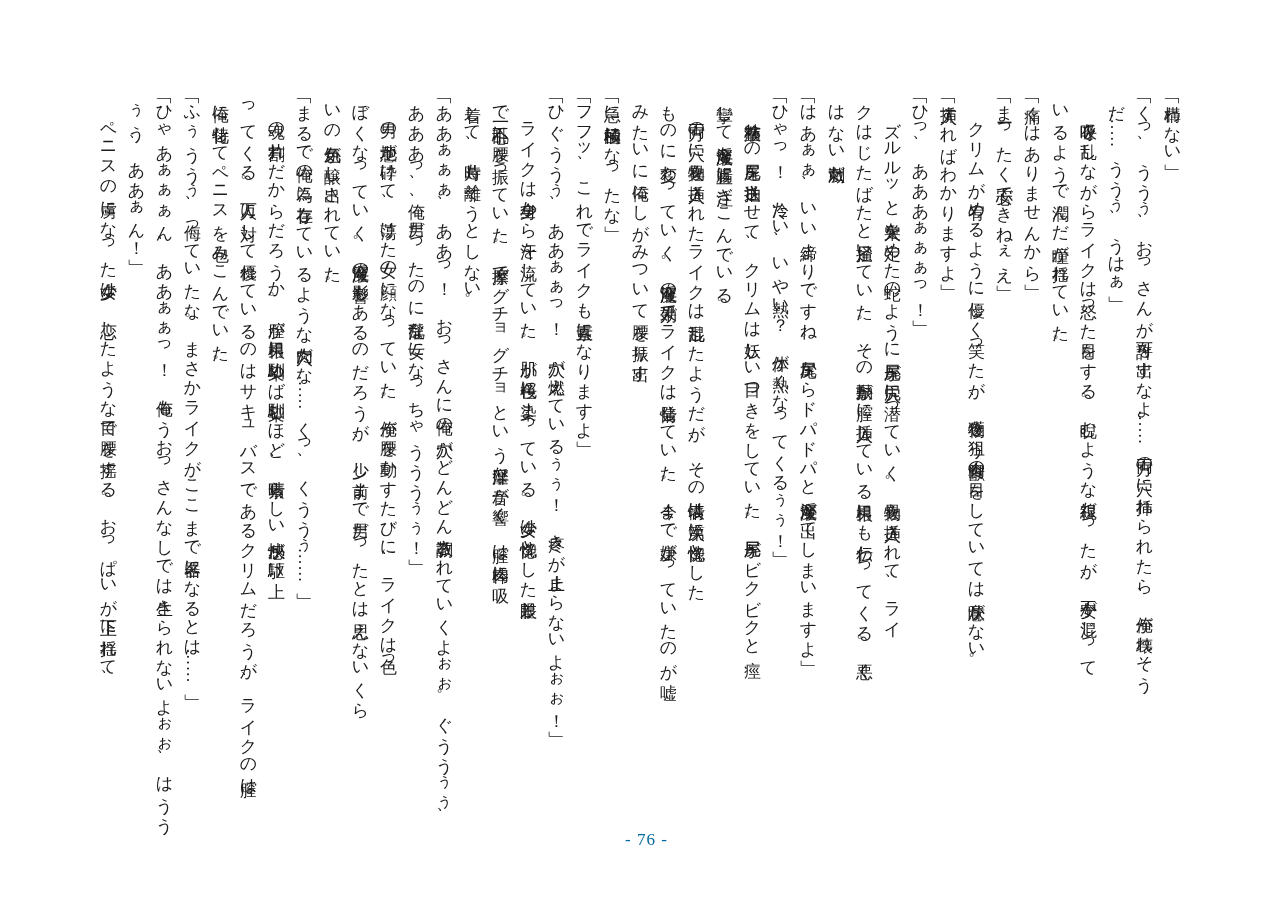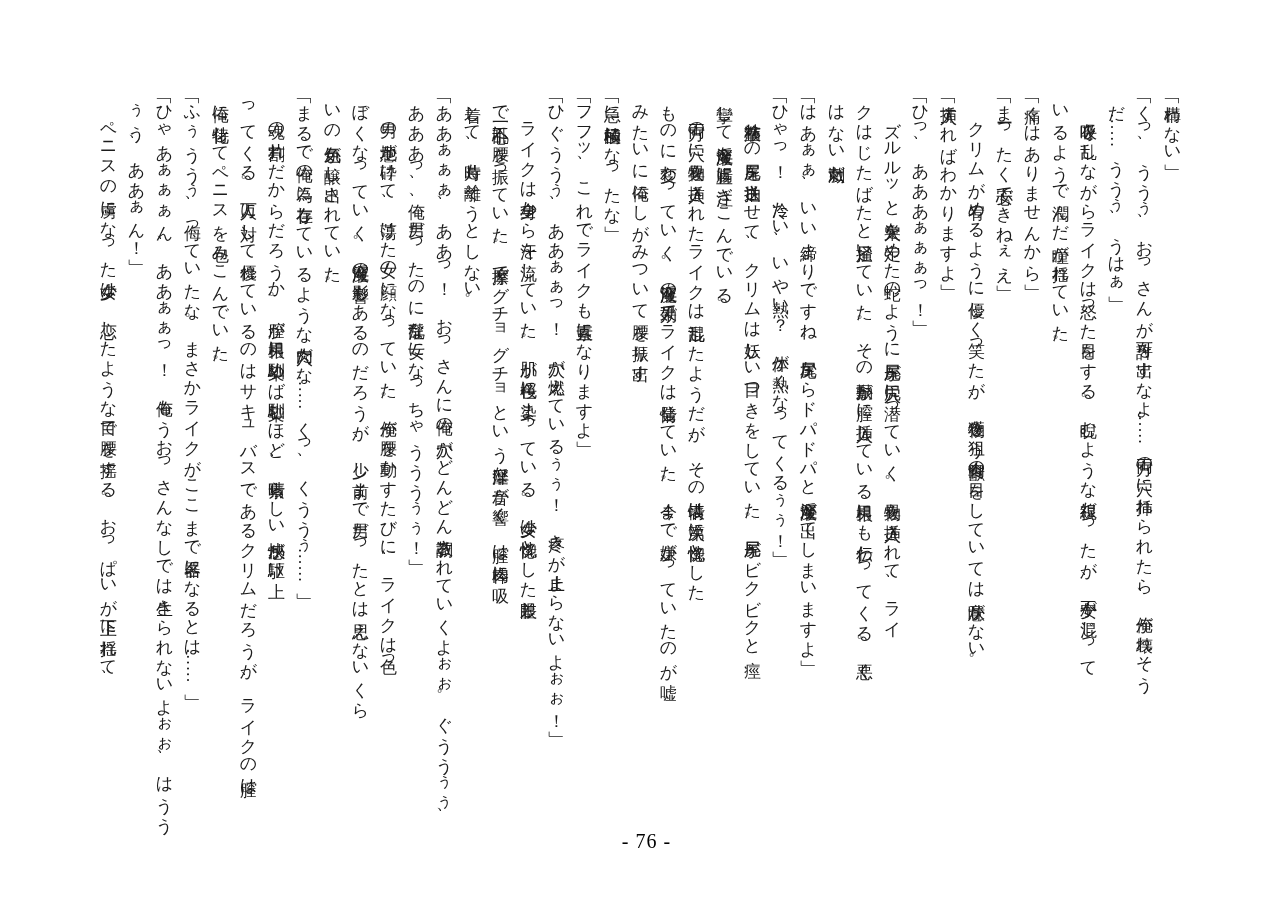--- a/index.html
+++ b/index.html
@@ -32,23 +32,23 @@
   }
   .tline.indent {
     text-indent: 1em;
   }
   .page-number {
     position: absolute;
     left: 13px;
     right: 0;
     top: 830px;
     text-align: center;
-    font-size: 20px;
+    font-size: 17px;
     letter-spacing: 1px;
-    color: #000000;
+    color: #0369a1;
   }
 </style>
 </head>
 <body>
 
 <div class="page">
   <div class="text-block" id="text-block">
       <div class="tline">「構わない」</div>
       <div class="tline">「くっ、ううぅ、おっさんが許可を出すなよ……両方の穴に挿れられたら、俺が壊れそう</div>
       <div class="tline">だ……ううぅ、うはぁ」</div>

